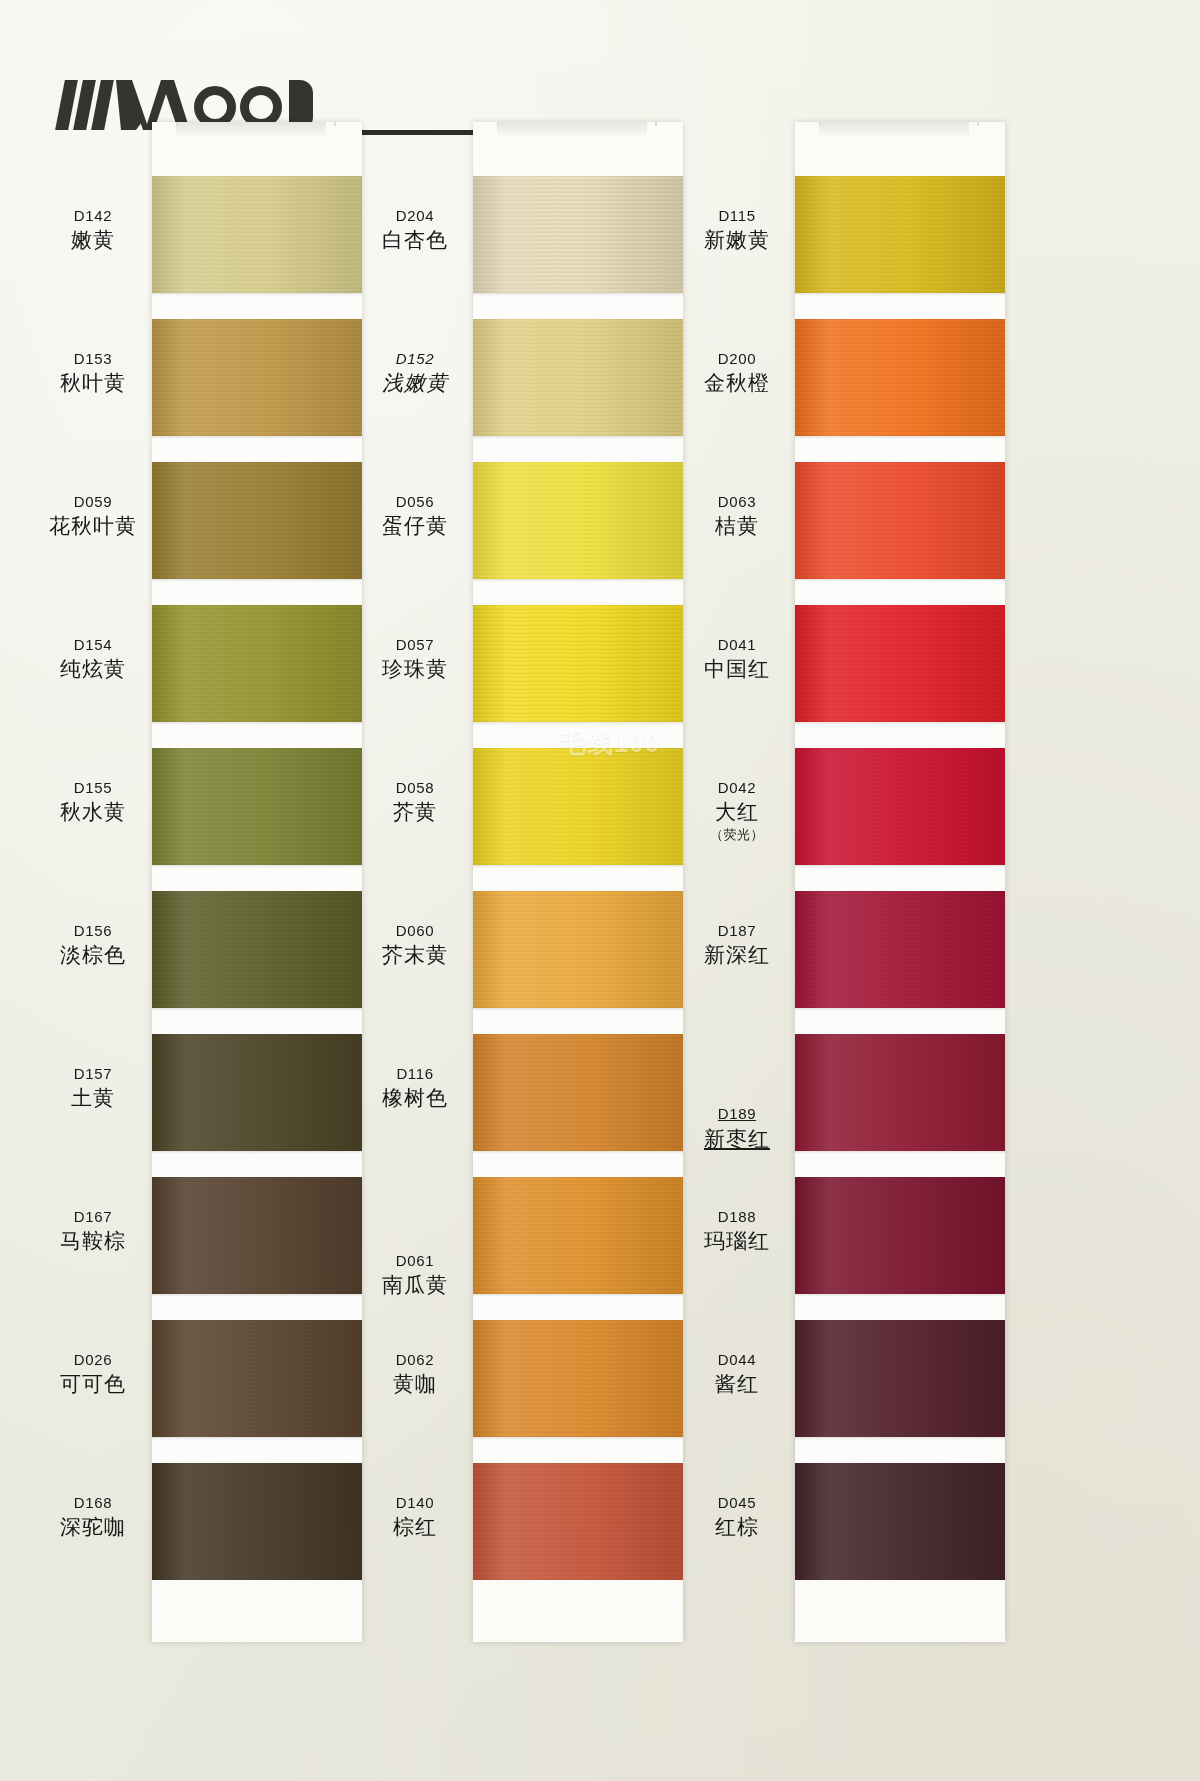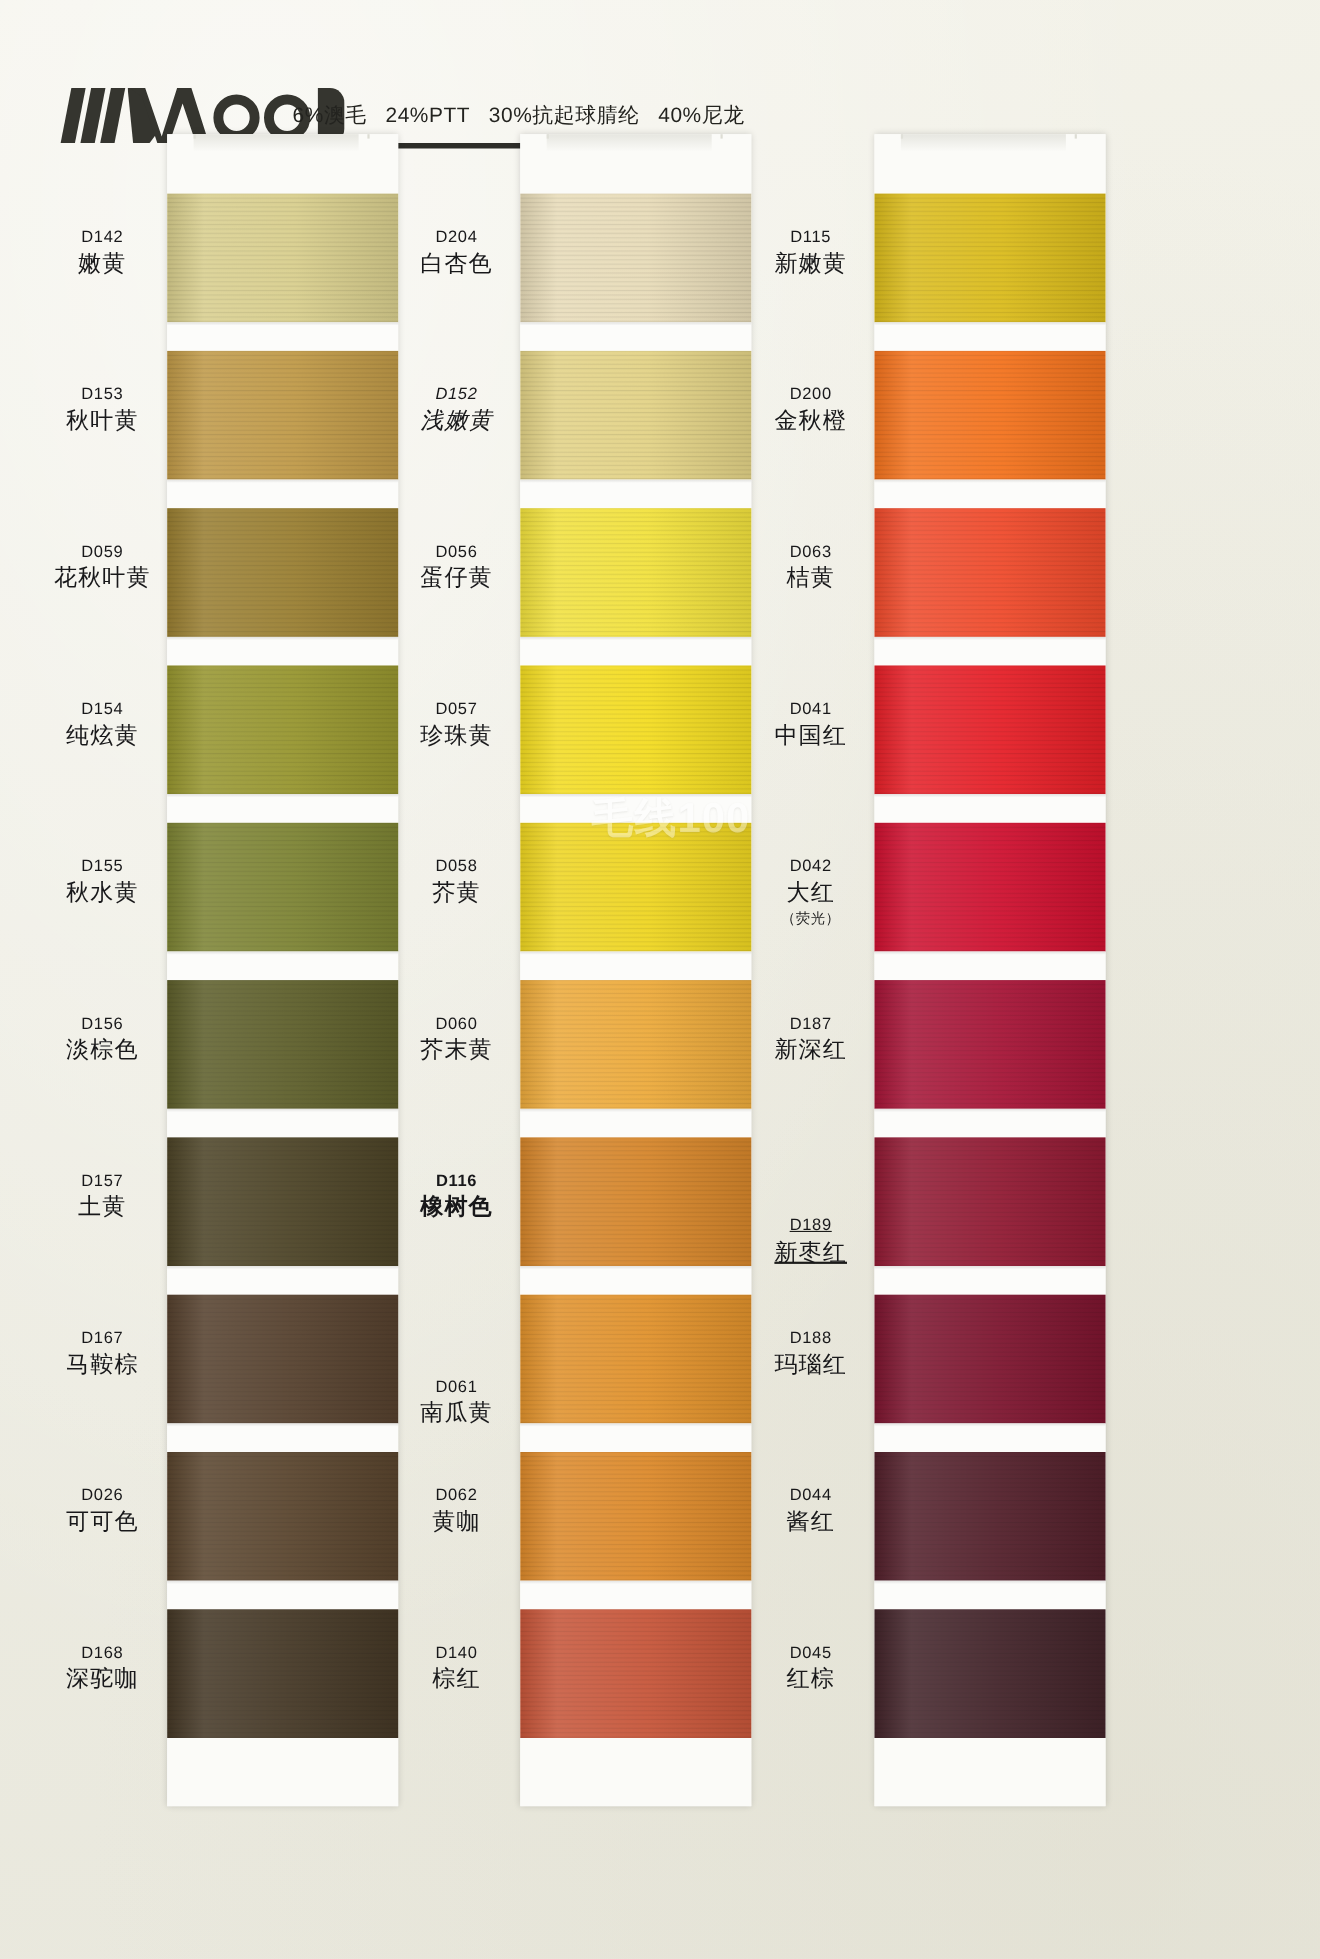--- a/index.html
+++ b/index.html
@@ -119,21 +119,21 @@
   .label{
     position:absolute;text-align:center;width:150px;line-height:1.18;
   }
   .label .code{font-size:15px;letter-spacing:.6px;color:#18181a;}
   .label .name{font-size:21px;letter-spacing:1px;color:#18181a;margin-top:4px;}
   .label .note{font-size:13px;letter-spacing:.5px;color:#222;margin-top:2px;}
   
   .watermark{
     position:absolute;left:520px;top:720px;width:180px;height:46px;
     opacity:.42;pointer-events:none;
-    font-size:38px;color:#ffffff;font-weight:bold;letter-spacing:1px;
+    font-size:26px;color:#ffffff;font-weight:bold;letter-spacing:1px;
     text-shadow:0 1px 2px rgba(120,120,110,.35);
     display:flex;align-items:center;justify-content:center;
   }
 </style>
 </head>
 <body>
 
 <div class="paper-grain"></div>
 
 <div class="header">
@@ -151,26 +151,20 @@
         <path d="M2 0 L16 0 L31 44 L45 0 L58 0 L72 44 L72 50 L62 50 L50 14 L38 50 L27 50 L13 8 Z" fill="#35352f"></path>
       </svg>
     </div>
     <div class="oo">
       <div class="ring"></div>
         <div class="ring"></div>
     </div>
     <div class="lbar"></div>
   </div>
 
-  <div class="comp">
-    <span>6%澳毛</span>
-    <span>24%PTT</span>
-    <span>30%抗起球腈纶</span>
-    <span>40%尼龙</span>
-  </div>
   <div class="comp-rule">
     <div class="seg s1"></div>
       <div class="seg s2"></div>
     <div class="seg s3"></div>
       <div class="seg s4"></div>
   </div>
 
 </div>
 
 <div id="columns-root">
@@ -325,21 +319,21 @@
       <div class="name">珍珠黄</div>
     </div>
     <div class="label" style="left: 340px; top: 778.5px;">
       <div class="code">D058</div>
       <div class="name">芥黄</div>
     </div>
     <div class="label" style="left: 340px; top: 921.5px;">
       <div class="code">D060</div>
       <div class="name">芥末黄</div>
     </div>
-    <div class="label" style="left: 340px; top: 1064.5px; font-weight: bold;">
+    <div class="label" style="left: 340px; top: 1064.5px;">
       <div class="code">D116</div>
       <div class="name">橡树色</div>
     </div>
     <div class="label" style="left: 340px; top: 1207.5px; margin-top: 44px;">
       <div class="code">D061</div>
       <div class="name">南瓜黄</div>
     </div>
     <div class="label" style="left: 340px; top: 1350.5px;">
       <div class="code">D062</div>
       <div class="name">黄咖</div>

